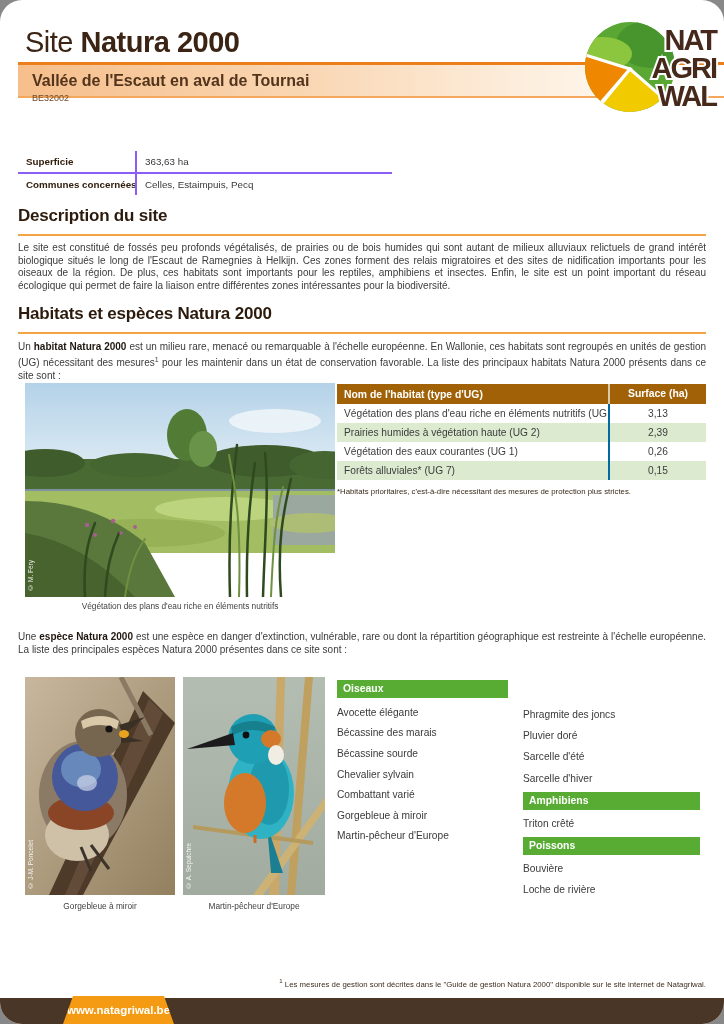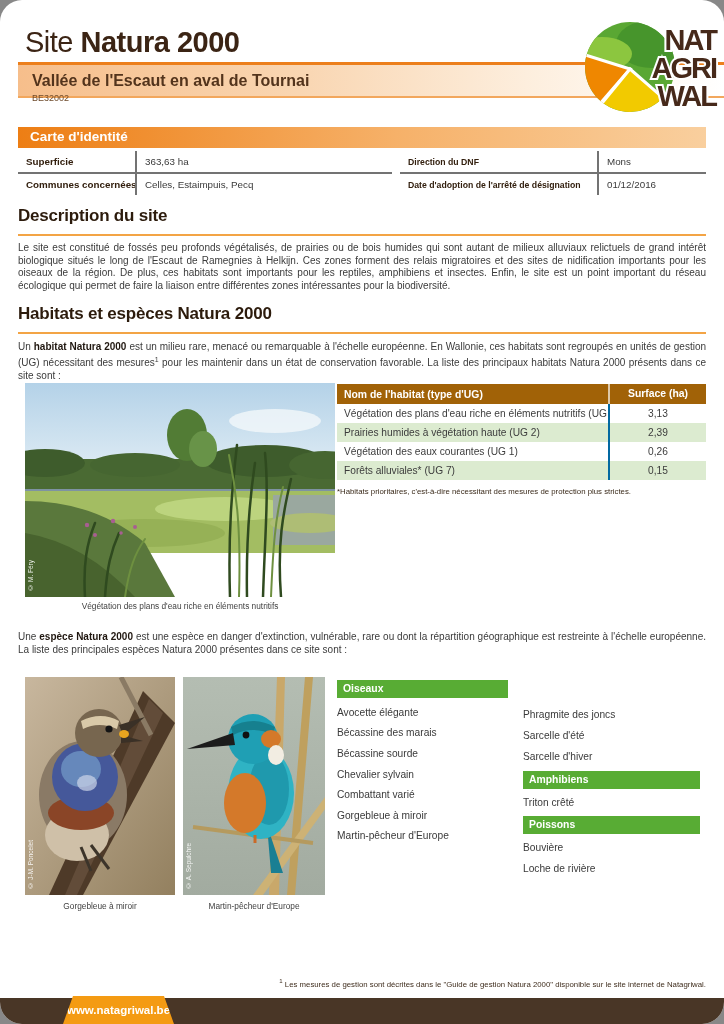--- a/index.html
+++ b/index.html
@@ -21,21 +21,21 @@
   }
   .site-name { padding:7px 0 0 14px; font-size:16px; font-weight:700; color:#53341c; white-space:nowrap; }
   .site-code { padding-left:14px; margin-top:3px; font-size:9px; color:#6d4a2b; }
   .logo { position:absolute; right:6px; top:14px; }
   
   .section-bar {
     position:absolute; left:18px; top:127px; width:688px; height:21px;
     background:linear-gradient(90deg,#ed7e14 0%,#f6b169 55%,#f9cf9e 100%);
     color:#fff; font-weight:700; font-size:13.5px; line-height:20px; padding-left:12px;
   }
-  .id-table { position:absolute; top:151px; display:grid; gap:2px; padding:0; background:#737373; }
+  .id-table { position:absolute; top:151px; display:grid; gap:2px; padding:0; background:#8b5cf6; }
   .id-left  { left:18px;  width:374px; grid-template-columns:117px 1fr; }
   .id-right { left:400px; width:306px; grid-template-columns:197px 1fr; }
   .id-cell { background:#fff; height:21px; display:flex; align-items:center; padding-left:8px; white-space:nowrap; overflow:hidden; }
   .id-label { font-weight:700; font-size:9.8px; color:#33200f; }
   .id-right .id-label { font-size:8.7px; }
   .id-value { font-size:9.8px; color:#3a3a3a; }
   
   .sec-head { position:absolute; left:18px; font-size:17px; font-weight:700; color:#2c1b0c; letter-spacing:-0.2px; white-space:nowrap; }
   .sec-rule { position:absolute; left:18px; width:688px; height:2px; background:#f3a445; }
   .para { position:absolute; left:18px; width:688px; font-size:10px; line-height:12.6px; text-align:justify; color:#3b3b3b; }
@@ -106,33 +106,26 @@
         <path d="M50,55 L18,94 Q52,112 88,88 Z" fill="#f2ca00" stroke="#fff" stroke-width="3"></path>
       </g>
       <g font-family="Liberation Sans, sans-serif" font-weight="bold" font-size="29" fill="#46291a" stroke="#fff" stroke-width="4" paint-order="stroke" text-anchor="end" letter-spacing="-2">
         <text x="136" y="36">NAT</text>
         <text x="136" y="64">AGRI</text>
         <text x="136" y="92">WAL</text>
       </g>
     </svg>
   </div>
 
-  <div class="section-bar">Carte d'identité</div>
 
   <div class="id-table id-left">
     <div class="id-cell id-label">Superficie</div>
     <div class="id-cell id-value">363,63 ha</div>
     <div class="id-cell id-label">Communes concernées</div>
     <div class="id-cell id-value">Celles, Estaimpuis, Pecq</div>
-  </div>
-  <div class="id-table id-right">
-    <div class="id-cell id-label">Direction du DNF</div>
-    <div class="id-cell id-value">Mons</div>
-    <div class="id-cell id-label">Date d'adoption de l'arrêté de désignation</div>
-    <div class="id-cell id-value">01/12/2016</div>
   </div>
 
   <div class="sec-head" style="top:206px;">Description du site</div>
   <div class="sec-rule" style="top:234px;"></div>
   <div class="para" style="top:242px;">Le site est constitué de fossés peu profonds végétalisés, de prairies ou de bois humides qui sont autant de milieux alluviaux relictuels de grand intérêt biologique situés le long de l'Escaut de Ramegnies à Helkijn. Ces zones forment des relais migratoires et des sites de nidification importants pour les oiseaux de la région. De plus, ces habitats sont importants pour les reptiles, amphibiens et insectes. Enfin, le site est un point important du réseau écologique qui permet de faire la liaison entre différentes zones intéressantes pour la biodiversité.</div>
 
   <div class="sec-head" style="top:304px;">Habitats et espèces Natura 2000</div>
   <div class="sec-rule" style="top:332px;"></div>
   <div class="para" style="top:341px;"><span>Un </span><b>habitat Natura 2000</b><span> est un milieu rare, menacé ou remarquable à l'échelle européenne. En Wallonie, ces habitats sont regroupés en unités de gestion (UG) nécessitant des mesures</span><sup>1</sup><span> pour les maintenir dans un état de conservation favorable. La liste des principaux habitats Natura 2000 présents dans ce site sont :</span></div>
 
@@ -283,20 +276,21 @@
     <div class="sp-item">Bécassine des marais</div>
     <div class="sp-item">Bécassine sourde</div>
     <div class="sp-item">Chevalier sylvain</div>
     <div class="sp-item">Combattant varié</div>
     <div class="sp-item">Gorgebleue à miroir</div>
     <div class="sp-item">Martin-pêcheur d'Europe</div>
   </div>
 
   <div class="sp-col sp-col2" style="left:523px; top:704px; width:177px;">
     <div class="sp-item">Phragmite des joncs</div>
+    <div class="sp-item">Pluvier doré</div>
     <div class="sp-item">Sarcelle d'été</div>
     <div class="sp-item">Sarcelle d'hiver</div>
     <div class="green-bar">Amphibiens</div>
     <div class="sp-item">Triton crêté</div>
     <div class="green-bar">Poissons</div>
     <div class="sp-item">Bouvière</div>
     <div class="sp-item">Loche de rivière</div>
   </div>
 
   <div class="page-footnote"><sup>1</sup><span> Les mesures de gestion sont décrites dans le "Guide de gestion Natura 2000" disponible sur le site internet de Natagriwal.</span></div>

